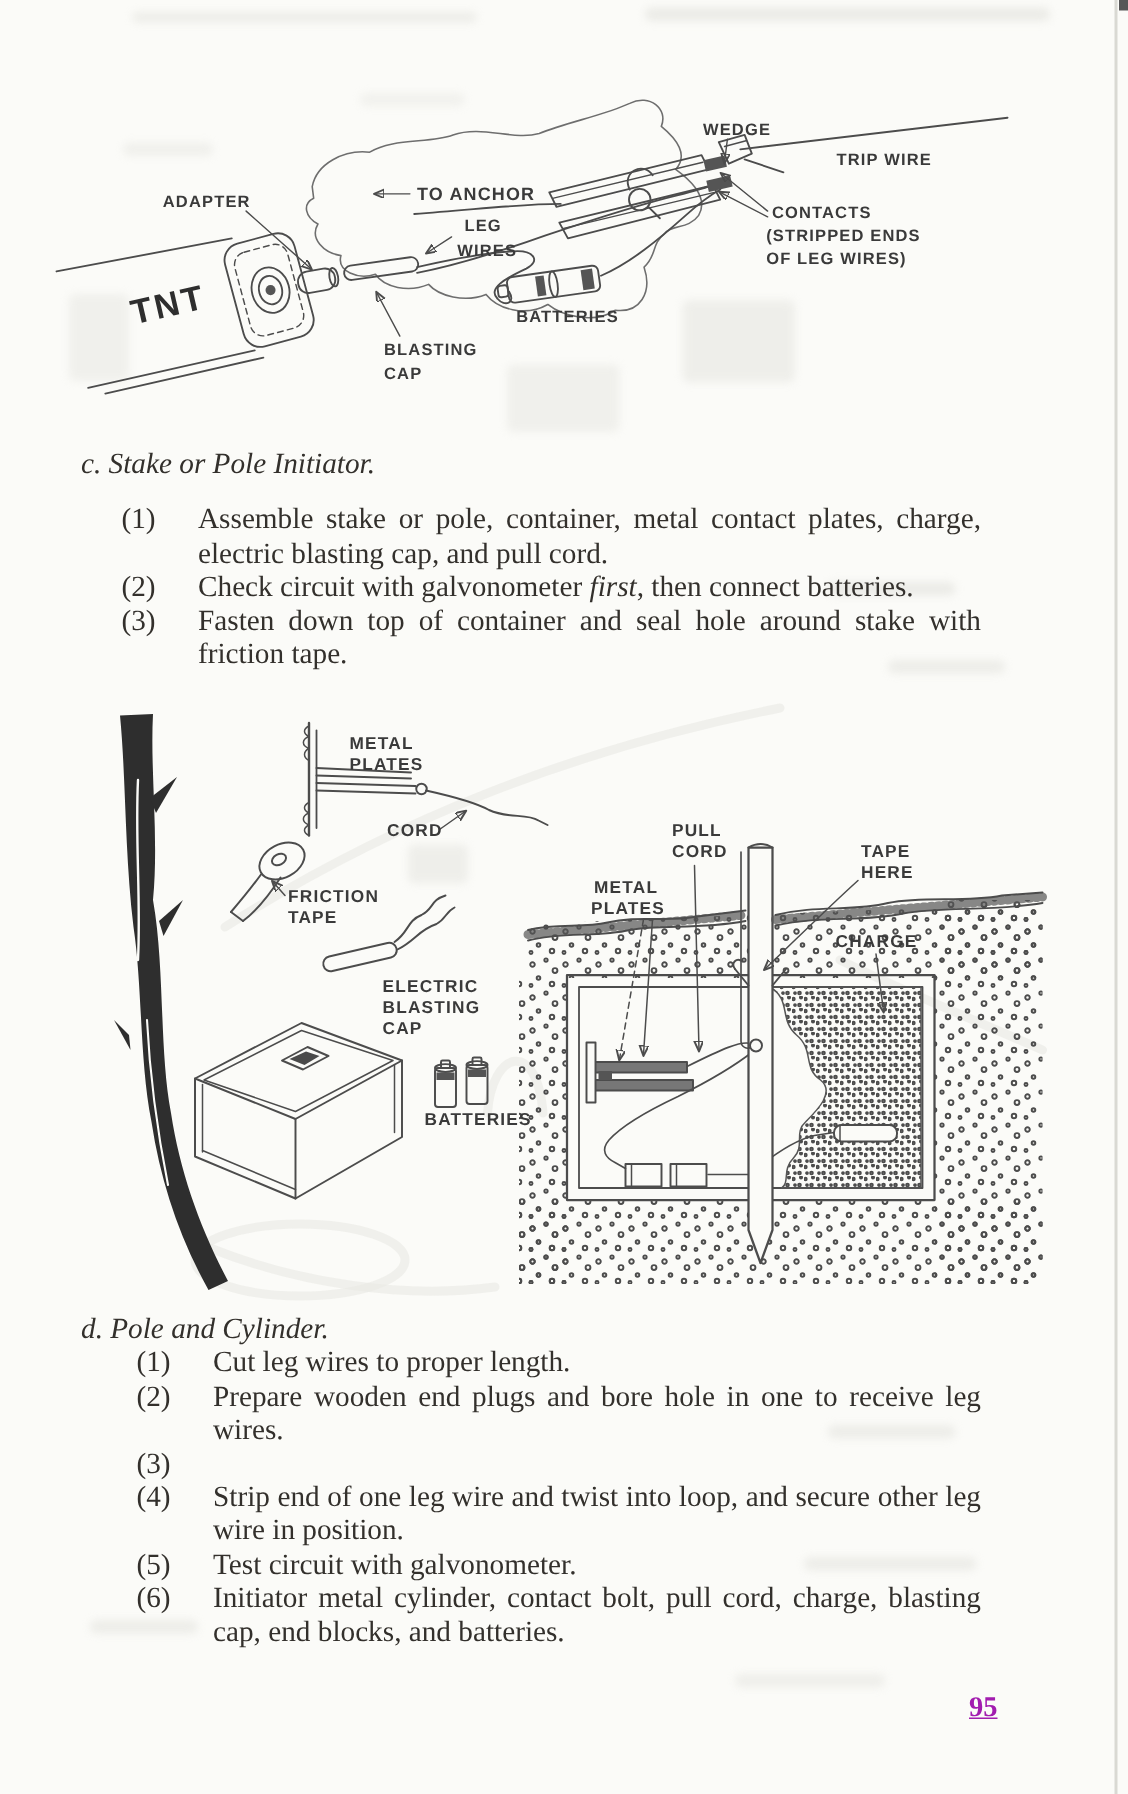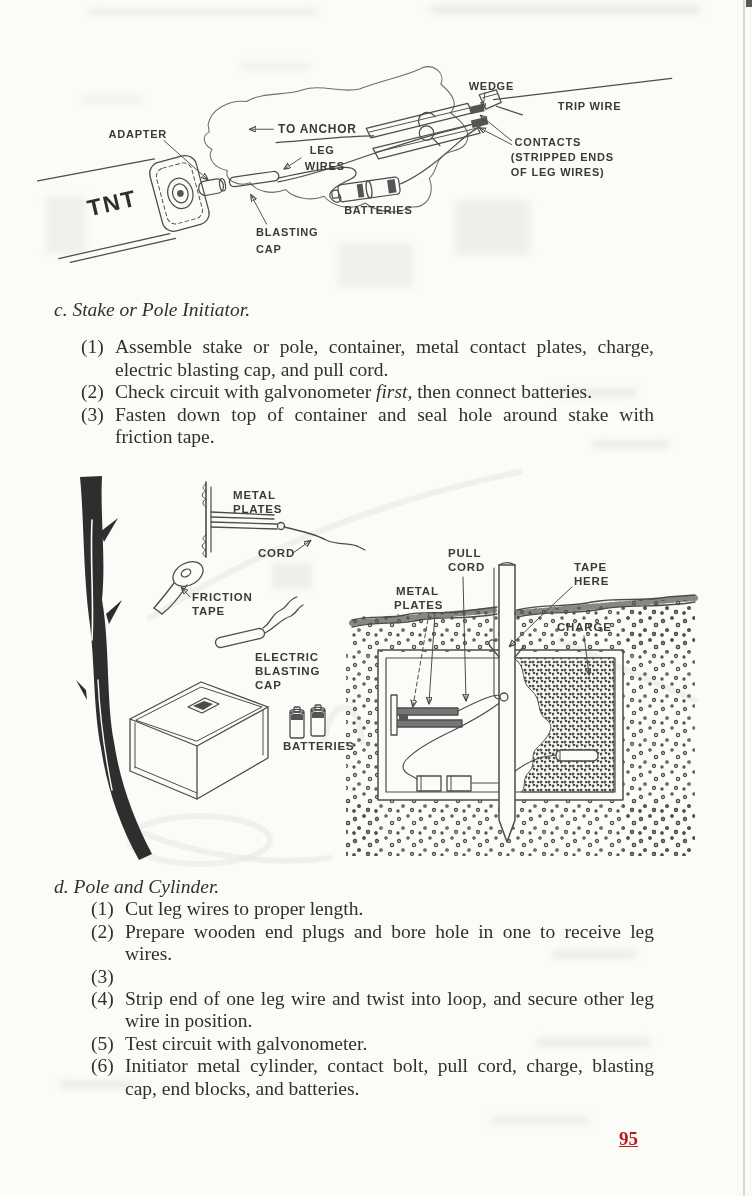--- a/index.html
+++ b/index.html
@@ -4,24 +4,24 @@
 <style>
   html,body{margin:0;padding:0;background:#e8e8e4;}
   .page{position:relative;width:752px;height:1196px;background:#fbfbf8;overflow:hidden;
         font-family:"Liberation Serif",serif;color:#33302c;}
   .sec{position:absolute;left:54px;width:600px;font-size:19.5px;line-height:22.4px;}
   .sec-heading{font-style:italic;}
   .item{display:flex;}
   .items-c .item{padding-left:27px;}
   .items-d .item{padding-left:37px;}
   .item .num{width:34px;flex:none;}
-  .item .txt{flex:1;text-align:justify;}
+  .item .txt{flex:1;text-align:justify;margin-left:17px;}
   .items-c{margin-top:15px;}
   .items-d{margin-top:0px;}
-  .page-num{position:absolute;left:619px;top:1128px;font-size:19px;font-weight:700;color:#b91c1c;text-decoration:underline;}
+  .page-num{position:absolute;left:646px;top:1128px;font-size:19px;font-weight:700;color:#a21caf;text-decoration:underline;}
   .smudge{position:absolute;background:#dcdcd6;filter:blur(3px);border-radius:4px;}
   .edge-line{position:absolute;left:743px;top:0;width:2px;height:1196px;background:#d9d9d3;}
   .corner-mark{position:absolute;left:746px;top:0;width:6px;height:7px;background:#575757;}
   svg{position:absolute;}
   svg path,svg line,svg rect,svg ellipse,svg circle,svg polygon{
     stroke:#4c4c4c;fill:none;stroke-width:1.3;stroke-linecap:round;stroke-linejoin:round;}
   svg text{font-family:"Liberation Sans",sans-serif;font-weight:700;fill:#3a3a3a;
     font-size:11.5px;letter-spacing:0.8px;stroke:none;}
   .ptr{stroke-width:1;}
   .hatch{stroke-width:6;stroke-dasharray:1.5 3.2;opacity:.7;stroke:#555;}

